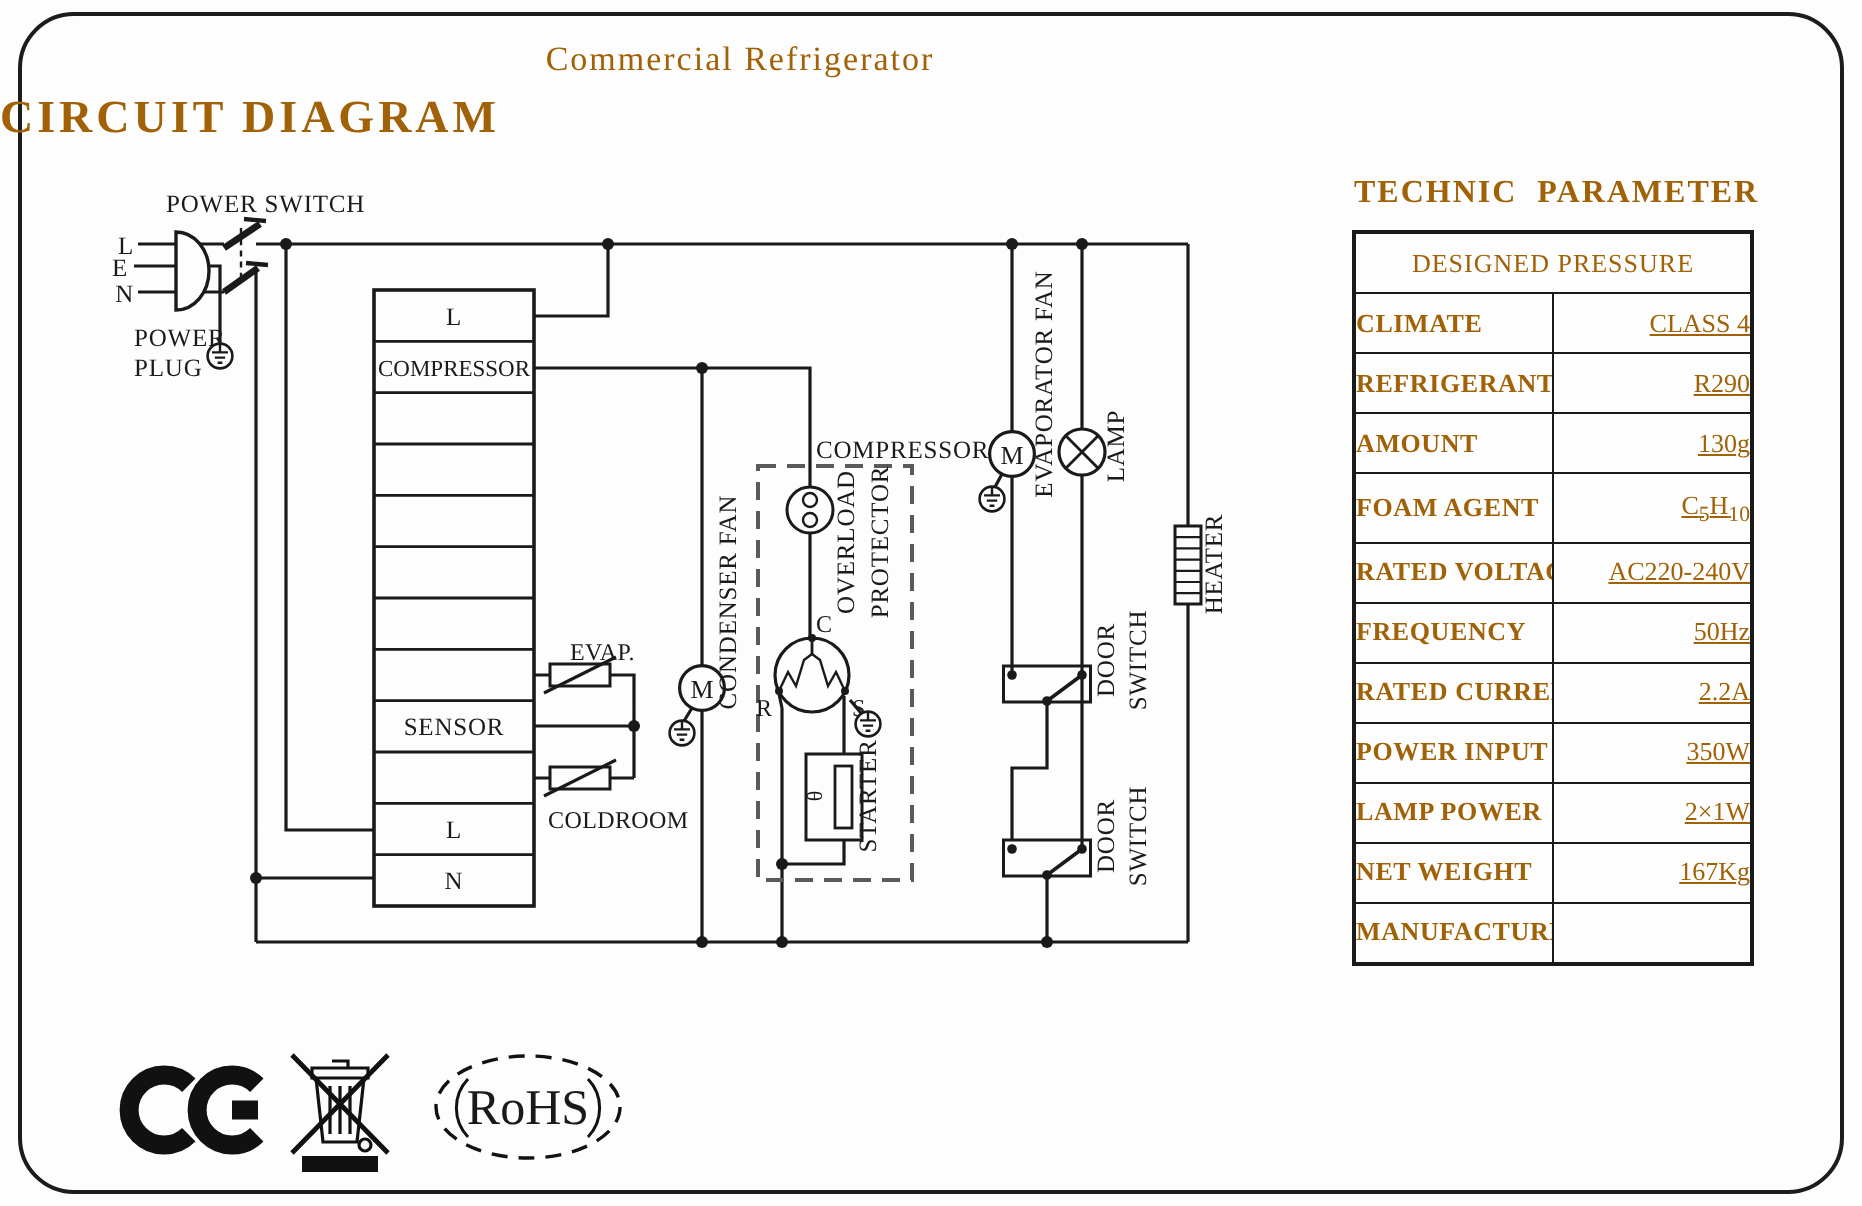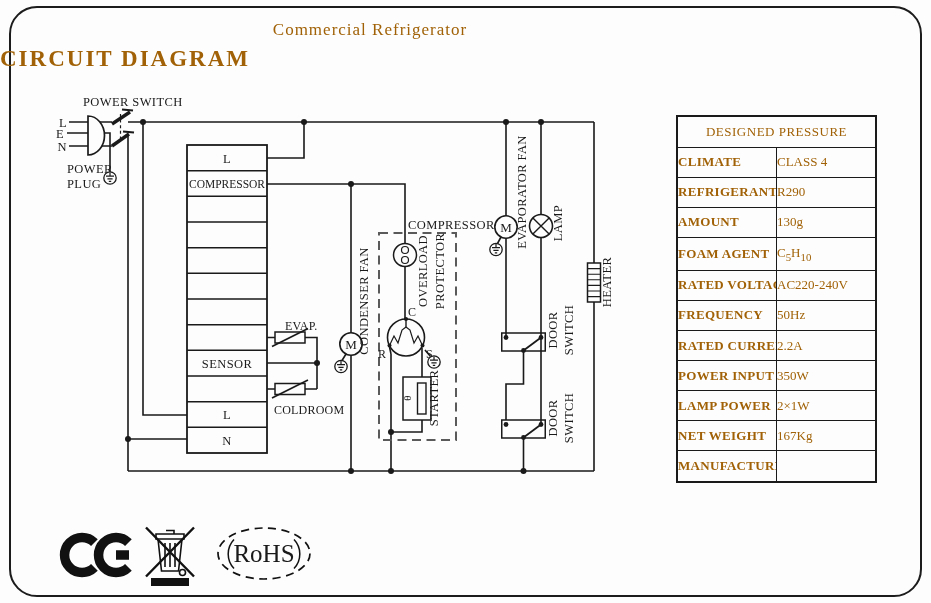--- a/index.html
+++ b/index.html
@@ -8,33 +8,34 @@
   #frame{position:absolute;left:9px;top:6px;right:9px;bottom:6px;border:2.5px solid #1c1c1c;border-radius:28px;}
   .t1{position:absolute;left:0;top:20px;width:740px;text-align:center;font-size:17px;letter-spacing:1px;}
   .t2{position:absolute;left:0;top:46px;width:740px;text-align:left;font-size:23px;font-weight:bold;letter-spacing:2px;}
   .tp-title{position:absolute;left:677px;top:88px;font-size:16px;font-weight:bold;letter-spacing:1px;white-space:pre;}
   .param-wrap{position:absolute;left:676px;top:115px;}
   table.param{border-collapse:collapse;table-layout:fixed;width:201px;height:368px;background:#fdfdfd;padding-left:32px;}
   table.param td{border:1.5px solid #1a1a1a;font-size:13px;padding:0;overflow:hidden;white-space:nowrap;}
   table.param{border:2.5px solid #1a1a1a;}
   td.hd{text-align:center;font-size:13.5px;letter-spacing:0.5px;border-bottom-width:2.5px;}
   td.lbl{width:107px;padding-left:4px;letter-spacing:0.3px;font-weight:bold;}
-  td.val{text-align:left;}
+  td.val{text-align:right;text-decoration:underline;}
   svg text{fill:#1a1a1a;}
   .lab{font-size:12.5px;letter-spacing:0.4px;}
   .lab-s{font-size:12px;letter-spacing:0.2px;}
 </style>
 </head>
 <body>
 
 <div id="page">
   <div id="frame"></div>
 
   <div class="t1">Commercial Refrigerator</div>
   <div class="t2">CIRCUIT DIAGRAM</div>
+  <div class="tp-title">TECHNIC  PARAMETER</div>
 
   <div class="param-wrap">
     <table class="param">
       <tbody>
           <tr>
             <td class="hd" colspan="2">DESIGNED PRESSURE</td>
           </tr>
       <tr>
             <td class="lbl">CLIMATE</td>
             <td class="val">CLASS 4</td>

